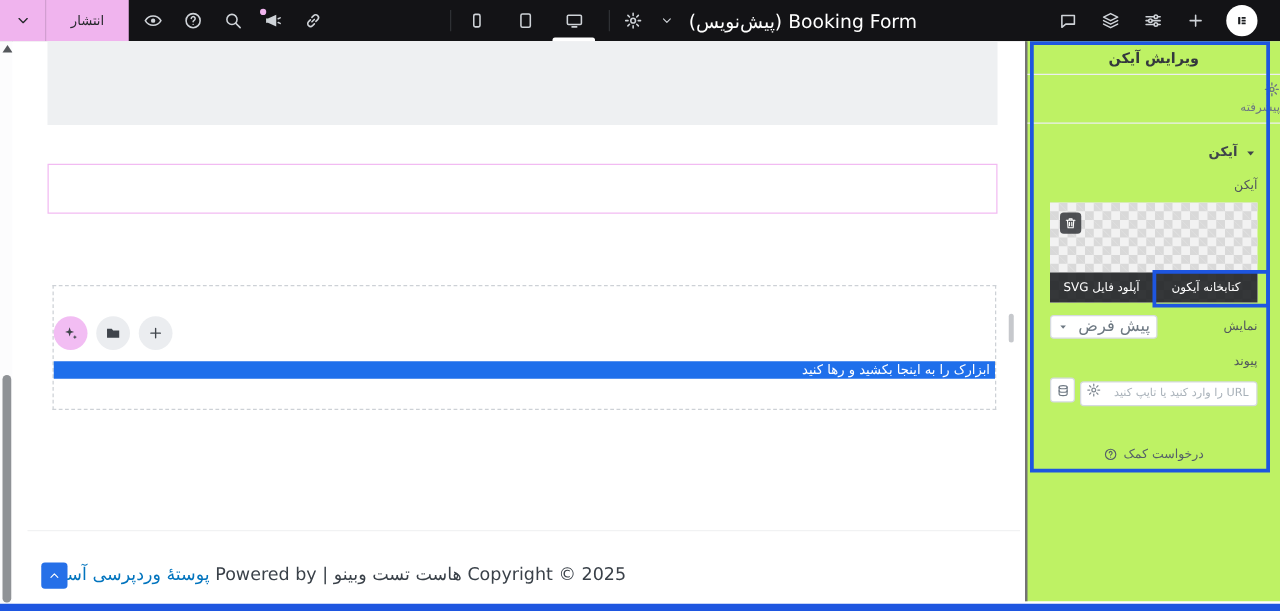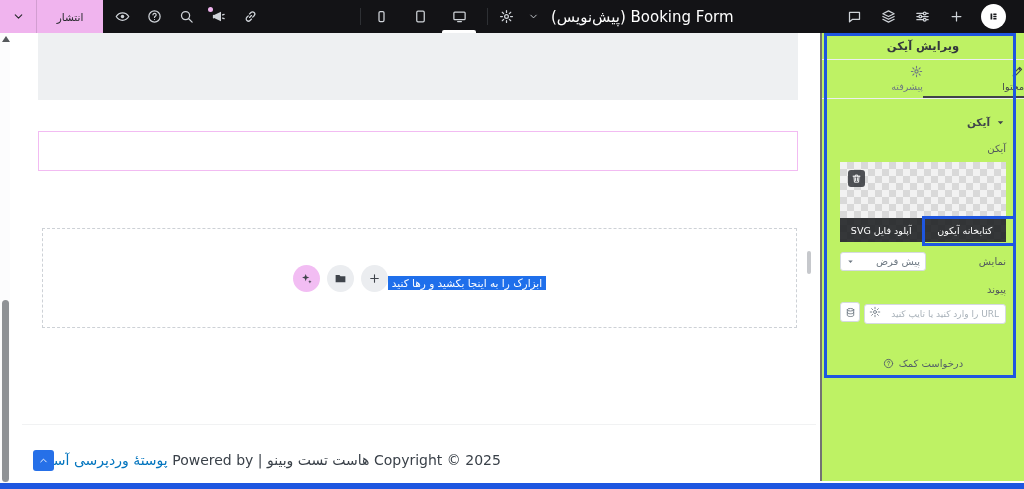--- a/index.html
+++ b/index.html
@@ -23,21 +23,21 @@
   .tb-sep{position:absolute;top:8px;width:1px;height:17px;background:#2e3034}
   .dot{position:absolute;top:7px;left:-1px;width:5px;height:5px;border-radius:50%;background:var(--accent_pink)}
   .dev-active:after{content:"";position:absolute;left:-8px;right:-8px;bottom:0;height:3px;background:#fff;border-radius:2px 2px 0 0}
   .doc-title{color:#fff;font-size:15px;white-space:nowrap}
   .logo-circle{width:25px;height:25px;border-radius:50%;background:#fff;color:#1b1d20;display:flex;align-items:center;justify-content:center;cursor:pointer}
 
   
   .canvas{position:absolute;left:10px;top:33px;width:810px;height:456px;background:#fff}
   .hdr-block{position:absolute;left:28px;top:0;width:760px;height:67px;background:#eef0f2}
   .pink-section{position:absolute;left:28px;top:98px;width:760px;height:40px;background:#fff;border:1px solid #f2bbf2}
-  .drop-area{position:absolute;left:32px;top:195px;width:755px;height:100px;border:1px dashed #cdd1d6;display:flex;flex-direction:row;align-items:center;justify-content:center}
+  .drop-area{position:absolute;left:32px;top:195px;width:755px;height:100px;border:1px dashed #cdd1d6;display:flex;flex-direction:column;justify-content:center}
   .drop-btns{display:flex;gap:7px}
   .circle-btn{width:27px;height:27px;border-radius:50%;background:#ebedf0;color:#3f444b;display:flex;align-items:center;justify-content:center;cursor:pointer}
   .circle-ai{background:#f2bdf3}
   .drop-hint{margin-top:9px;background:var(--selection_blue);color:#fff;font-size:10.5px;padding:1px 4px;white-space:nowrap}
   .canvas-thumb{position:absolute;left:797px;top:218px;width:4px;height:23px;border-radius:2px;background:#c6c8cc}
   .footer-line{position:absolute;left:12px;right:4px;top:391px;height:1px;background:#f1f2f3}
   .site-footer{position:absolute;left:28px;top:419px;width:760px;text-align:left;font-size:14px;color:#3a4149}
   .site-footer a{color:var(--link_blue);text-decoration:none;cursor:pointer}
   .scrolltop{position:absolute;left:23px;top:417px;width:21px;height:21px;border-radius:3px;background:var(--scrolltop_blue);color:#fff;display:flex;align-items:center;justify-content:center;cursor:pointer}
 
@@ -53,21 +53,21 @@
   .panel-tabs{display:flex;height:39px;border-bottom:1px solid #eceef0;margin:0 -18px}
   .ptab{flex:1;display:flex;flex-direction:column;align-items:flex-start;justify-content:center;gap:3px;font-size:9.5px;color:#6d7882;cursor:pointer;border-bottom:2px solid transparent}
   .ptab.active{color:#3f444b;border-bottom-color:#404349}
   .section-head{margin-top:17px;display:flex;align-items:center;gap:5px;font-size:10.5px;font-weight:bold;color:#3f444b;cursor:pointer}
   .ctrl-label{margin-top:15px;font-size:10px;color:#51575d}
   .media-box{position:relative;margin-top:8px;height:80px;background-color:#f2f2f2;background-image:linear-gradient(45deg,#d9d9d9 25%,transparent 25%,transparent 75%,#d9d9d9 75%),linear-gradient(45deg,#d9d9d9 25%,transparent 25%,transparent 75%,#d9d9d9 75%);background-size:14px 14px;background-position:0 0,7px 7px}
   .trash-chip{position:absolute;left:8px;top:8px;width:17px;height:17px;border-radius:3px;background:rgba(50,53,57,.85);color:#fff;display:flex;align-items:center;justify-content:center;cursor:pointer}
   .media-btns{position:absolute;left:0;right:0;bottom:0;height:24px;display:flex;gap:1px}
   .media-btn{flex:1;background:rgba(26,28,31,.88);color:#fff;font-size:9.5px;display:flex;align-items:center;justify-content:center;cursor:pointer;white-space:nowrap}
   .display-row{margin-top:10px;display:flex;align-items:center;justify-content:space-between}
-  .select-box{width:86px;height:19px;border:1px solid #d5dadf;border-radius:3px;display:flex;align-items:center;justify-content:space-between;padding:0 5px;font-size:10px;color:#6d7882;cursor:pointer;background:#fff}
+  .select-box{width:86px;height:19px;border:1px solid #d5dadf;border-radius:3px;display:flex;align-items:center;justify-content:space-between;padding:0 5px;font-size:13px;color:#6d7882;cursor:pointer;background:#fff}
   .url-row{margin-top:7px;display:flex;gap:4px;align-items:center}
   .url-field{position:relative;flex:1;height:20px}
   .url-field input{width:100%;height:100%;border:1px solid #d5dadf;border-radius:3px;font-size:9px;color:#6d7882;padding:0 6px 0 22px;font-family:inherit;background:#fff}
   .url-field input::placeholder{color:#a8b1b9}
   .gear-in-input{position:absolute;left:5px;top:3.5px;color:#818a93;cursor:pointer}
   .dyn-btn{width:20px;height:20px;border:1px solid #d5dadf;border-radius:3px;display:flex;align-items:center;justify-content:center;color:#6d7882;cursor:pointer;background:#fff}
   .help-row{margin-top:36px;display:flex;align-items:center;justify-content:center;gap:5px;font-size:10px;color:#556068;cursor:pointer}
 
   
   .panel-highlight{position:absolute;left:2px;top:0;width:192px;height:345px;border:3px solid var(--highlight_blue);pointer-events:none}
@@ -288,29 +288,20 @@
           </svg>
         </span>
       </span>
   </main>
 
   <aside class="panel" dir="rtl">
     <div class="panel-inner">
       <div class="panel-title">ویرایش آیکن</div>
 
       <div class="panel-tabs">
-        <span class="ptab active">
-          <span>
-              <svg class="ic i13" viewBox="0 0 24 24">
-                <path d="M4 20l1.5-5L16 4.5l3.5 3.5L9 18.5z"></path>
-                <path d="M14 6.5l3.5 3.5"></path>
-              </svg>
-            </span>
-          <span>محتوا</span>
-        </span>
         <span class="ptab">
           <span>
               <svg class="ic i13" viewBox="0 0 24 24">
                 <circle cx="12" cy="12" r="3"></circle>
                 <path d="M12 2.5v3M12 18.5v3M2.5 12h3M18.5 12h3M5.3 5.3l2.1 2.1M16.6 16.6l2.1 2.1M18.7 5.3l-2.1 2.1M7.4 16.6l-2.1 2.1"></path>
               </svg>
             </span>
           <span>پیشرفته</span>
         </span>
       </div>

